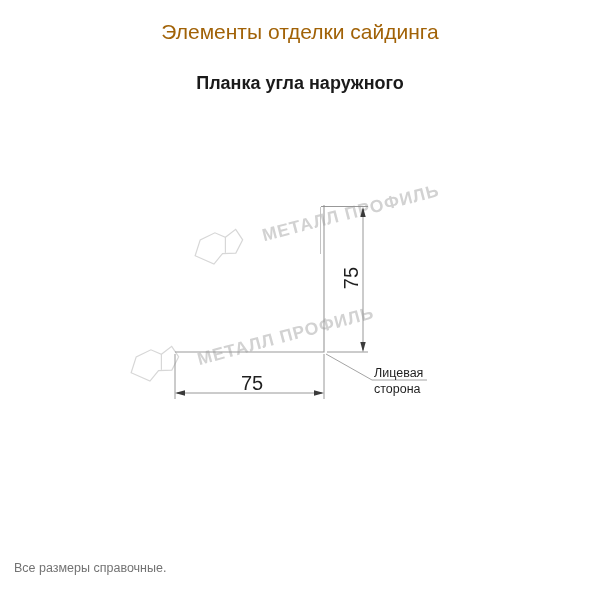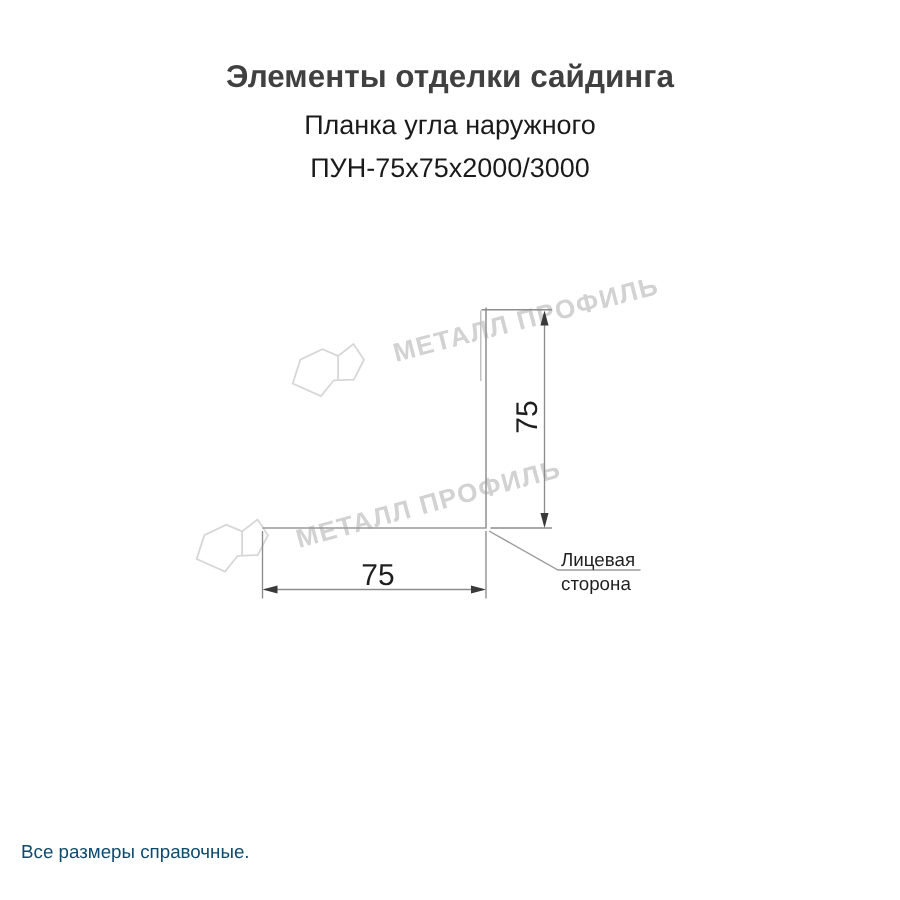--- a/index.html
+++ b/index.html
@@ -7,26 +7,26 @@
     width: 600px; height: 600px;
     background: #ffffff;
     font-family: "Liberation Sans", sans-serif;
     overflow: hidden;
     position: relative;
   }
   .page { position: absolute; inset: 0; }
   .title {
     position: absolute; top: 20px; left: 0; width: 600px;
     text-align: center;
-    font-size: 21px; font-weight: bold; color: #404040; margin-top: 20px;
+    font-size: 21px; font-weight: normal; color: #a16207;
   }
   .subtitle {
     position: absolute; left: 0; width: 600px;
     text-align: center;
-    font-size: 18px; font-weight: normal; color: #1a1a1a;
+    font-size: 18px; font-weight: bold; color: #1a1a1a;
   }
   .subtitle.line1 { top: 73px; }
   .subtitle.line2 { top: 102px; }
   svg.drawing { position: absolute; left: 0; top: 0; }
   svg text {
     font-family: "Liberation Sans", sans-serif;
     fill: #1f1f1f;
   }
   text.dim-num { font-size: 20px; }
   text.leader-label { font-size: 12.5px; }
@@ -35,32 +35,31 @@
     fill: #d2d2d2;
   }
   .wm-logo path { stroke: #d7d7d7; fill: none; stroke-width: 1.2; }
   .profile-line { stroke: #9a9a9a; fill: none; stroke-width: 1.1; }
   .hem-line { stroke: #c3c3c3; fill: none; stroke-width: 1; }
   .dim-line { stroke: #8c8c8c; fill: none; stroke-width: 0.9; }
   .arrow { fill: #3a3a3a; stroke: none; }
   .leader-line { stroke: #9a9a9a; fill: none; stroke-width: 0.9; }
   .footer {
     position: absolute; left: 14px; top: 560px;
-    font-size: 12.5px; color: #0c4a6e; line-height: 16px;
+    font-size: 12.5px; color: #737373; line-height: 16px;
     white-space: nowrap;
   }
 </style>
 </head>
 <body>
 
 <div class="page">
 
   <div class="title">Элементы отделки сайдинга</div>
   <div class="subtitle line1">Планка угла наружного</div>
-  <div class="subtitle line2">ПУН-75х75х2000/3000</div>
 
   <svg class="drawing" width="600" height="600" viewBox="0 0 600 600">
 
     <g>
       <g class="wm-logo" transform="translate(220,248) rotate(-15)">
         <path d="M -26 1 L -17 -13 L -1 -16 L 8 -9 L 20 -14 L 24 -2 L 14 9 L 1 6 L -10 14 Z M 8 -9 L 4 6"></path>
       </g>
       <text class="wm-text" transform="translate(351,214) rotate(-14.5)" text-anchor="middle" dominant-baseline="middle">МЕТАЛЛ ПРОФИЛЬ</text>
     </g>
 

